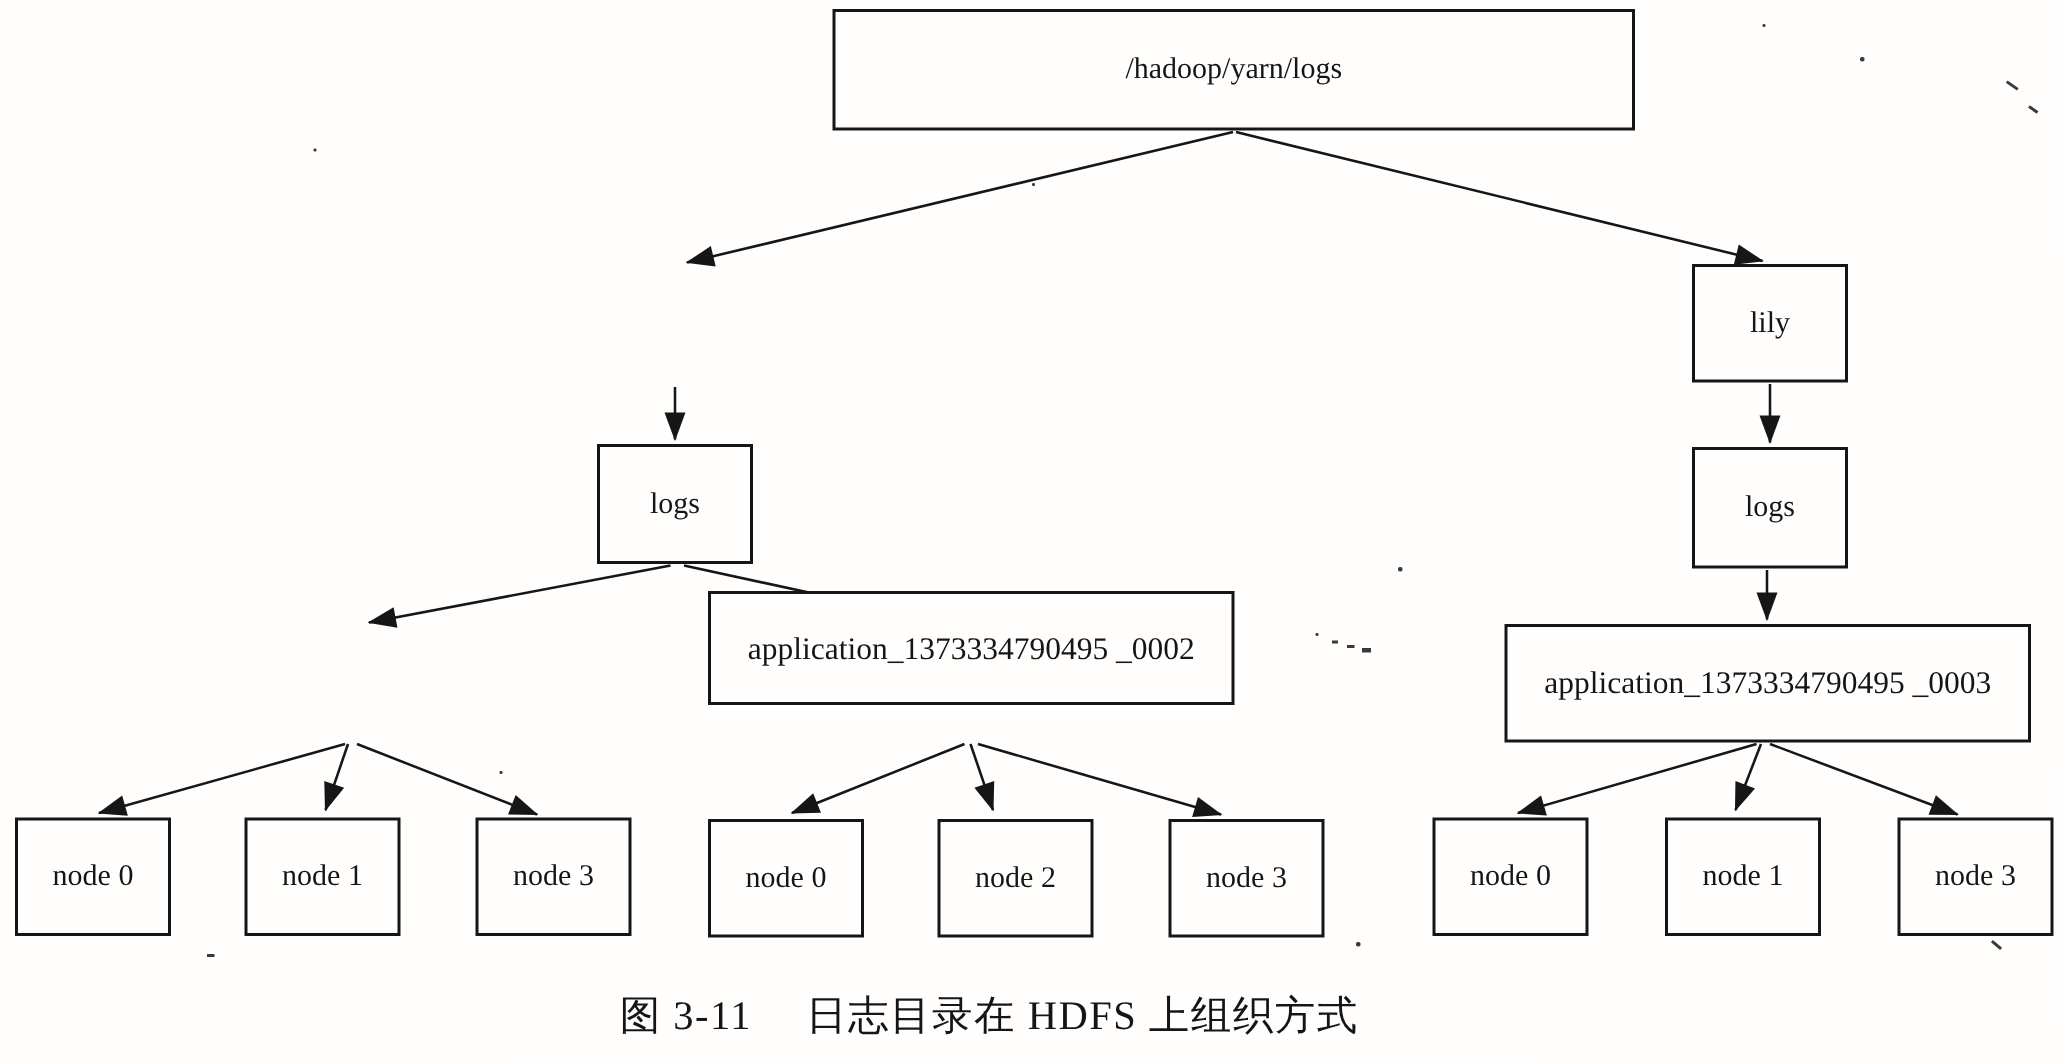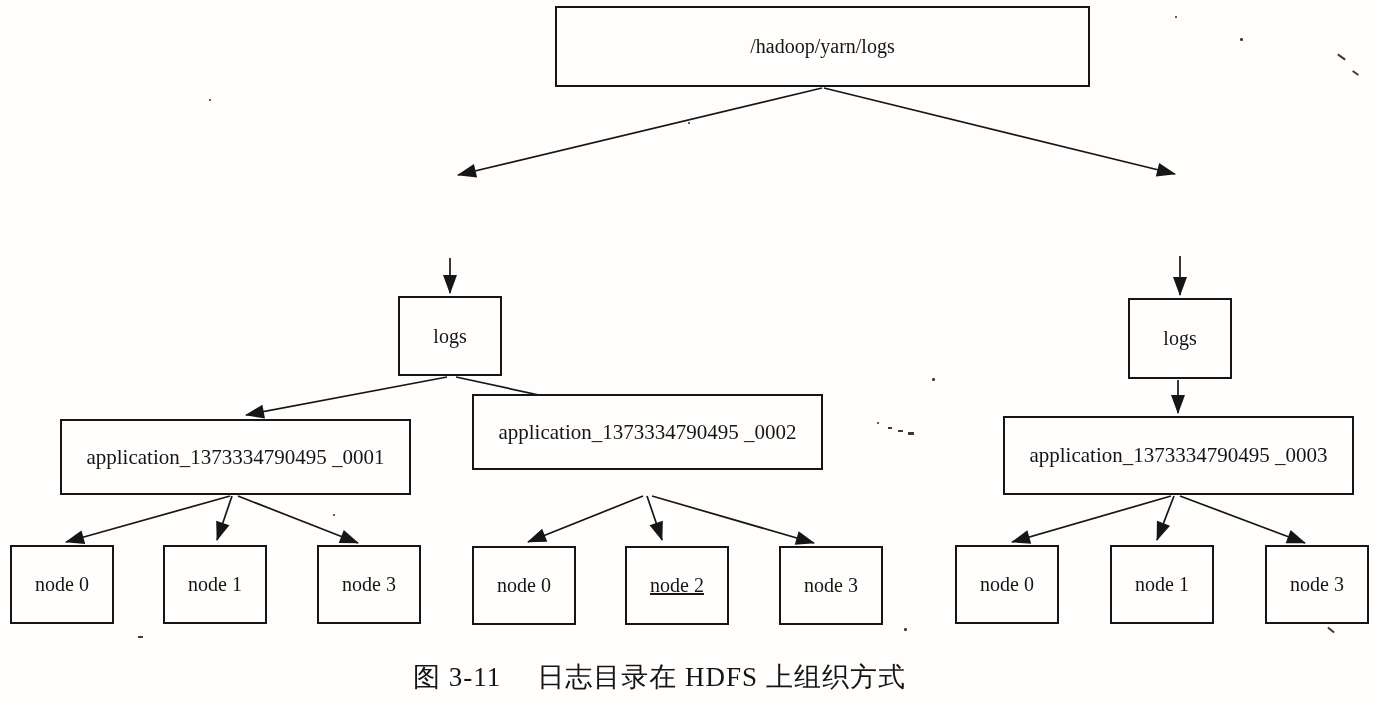--- a/index.html
+++ b/index.html
@@ -79,48 +79,48 @@
   </svg>
 
   <div class="box" style="left:555px; top:6px; width:535px; height:81px;">
     <span>/hadoop/yarn/logs</span>
   </div>
 
   <div class="box" style="left:398px; top:296px; width:104px; height:80px;">
     <span>logs</span>
   </div>
 
+  <div class="box" style="left:1128px; top:176px; width:104px; height:79px;">
+    <span>lily</span>
+  </div>
   <div class="box" style="left:1128px; top:298px; width:104px; height:81px;">
     <span>logs</span>
   </div>
 
-  <div class="box appbox" style="left:60px; top:419px; width:351px; height:76px;">
-    <span>application_1373334790495 _0001</span>
-  </div>
   <div class="box appbox" style="left:472px; top:394px; width:351px; height:76px;">
     <span>application_1373334790495 _0002</span>
   </div>
   <div class="box appbox" style="left:1003px; top:416px; width:351px; height:79px;text-align:center;">
     <span>application_1373334790495 _0003</span>
   </div>
 
   <div class="box" style="left:10px; top:545px; width:104px; height:79px;">
     <span>node 0</span>
   </div>
   <div class="box" style="left:163px; top:545px; width:104px; height:79px;">
     <span>node 1</span>
   </div>
   <div class="box" style="left:317px; top:545px; width:104px; height:79px;">
     <span>node 3</span>
   </div>
 
   <div class="box" style="left:472px; top:546px; width:104px; height:79px;">
     <span>node 0</span>
   </div>
-  <div class="box" style="left:625px; top:546px; width:104px; height:79px;text-decoration:underline;">
+  <div class="box" style="left:625px; top:546px; width:104px; height:79px;">
     <span>node 2</span>
   </div>
   <div class="box" style="left:779px; top:546px; width:104px; height:79px;">
     <span>node 3</span>
   </div>
 
   <div class="box" style="left:955px; top:545px; width:104px; height:79px;">
     <span>node 0</span>
   </div>
   <div class="box" style="left:1110px; top:545px; width:104px; height:79px;">

